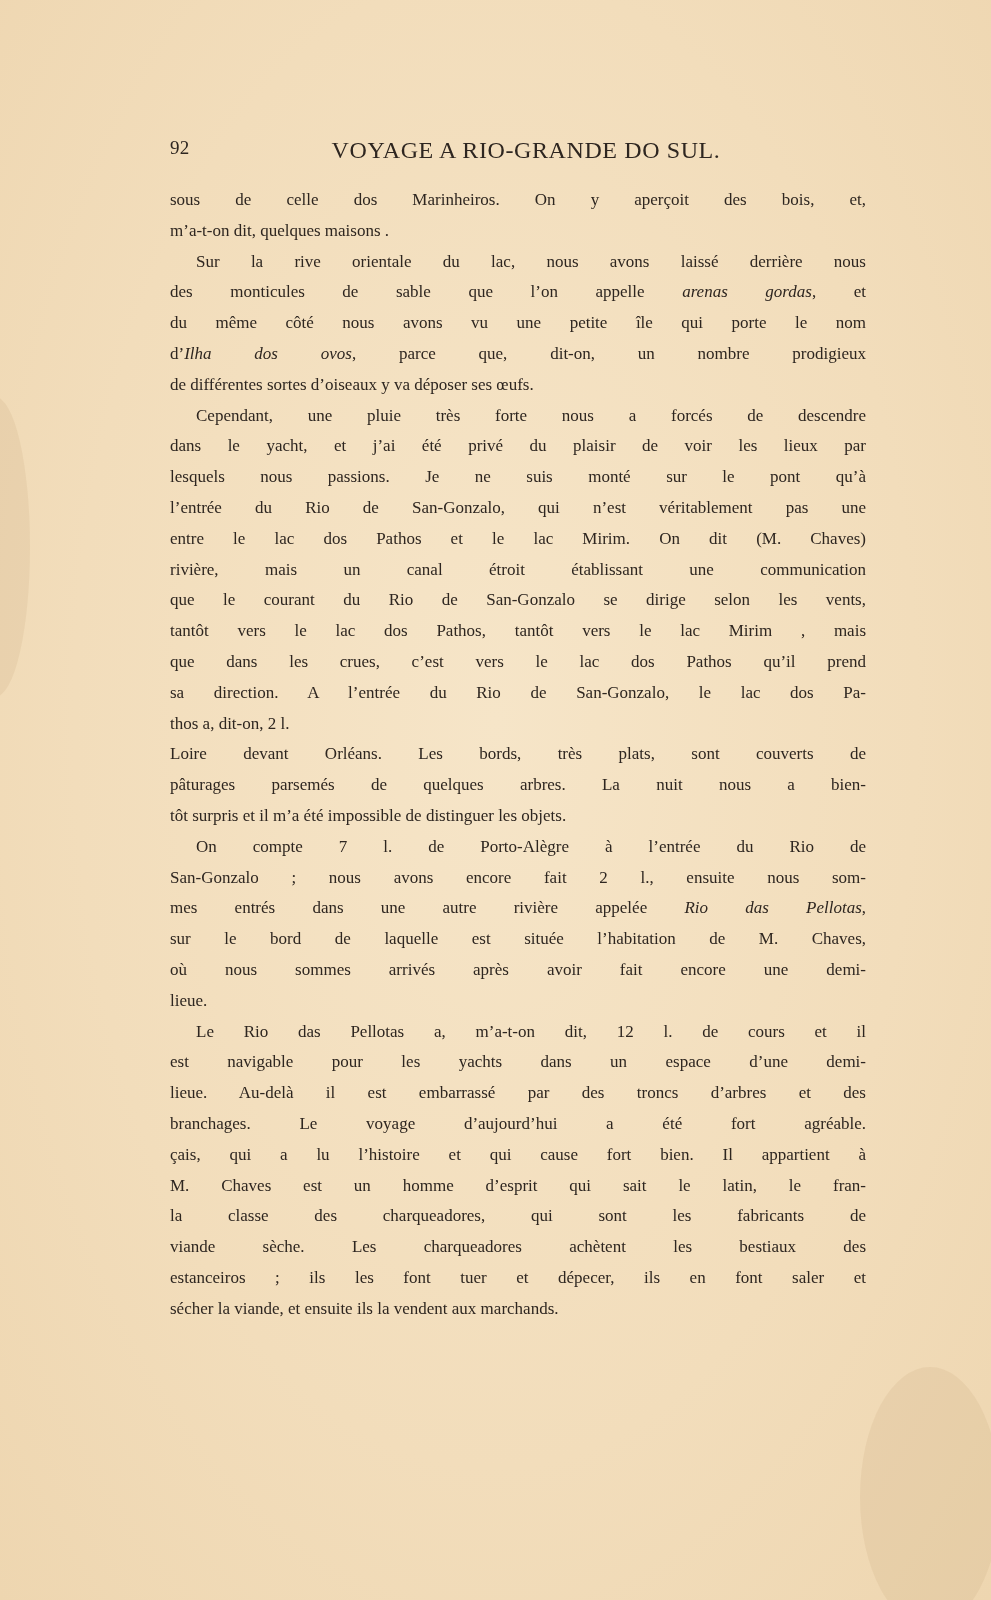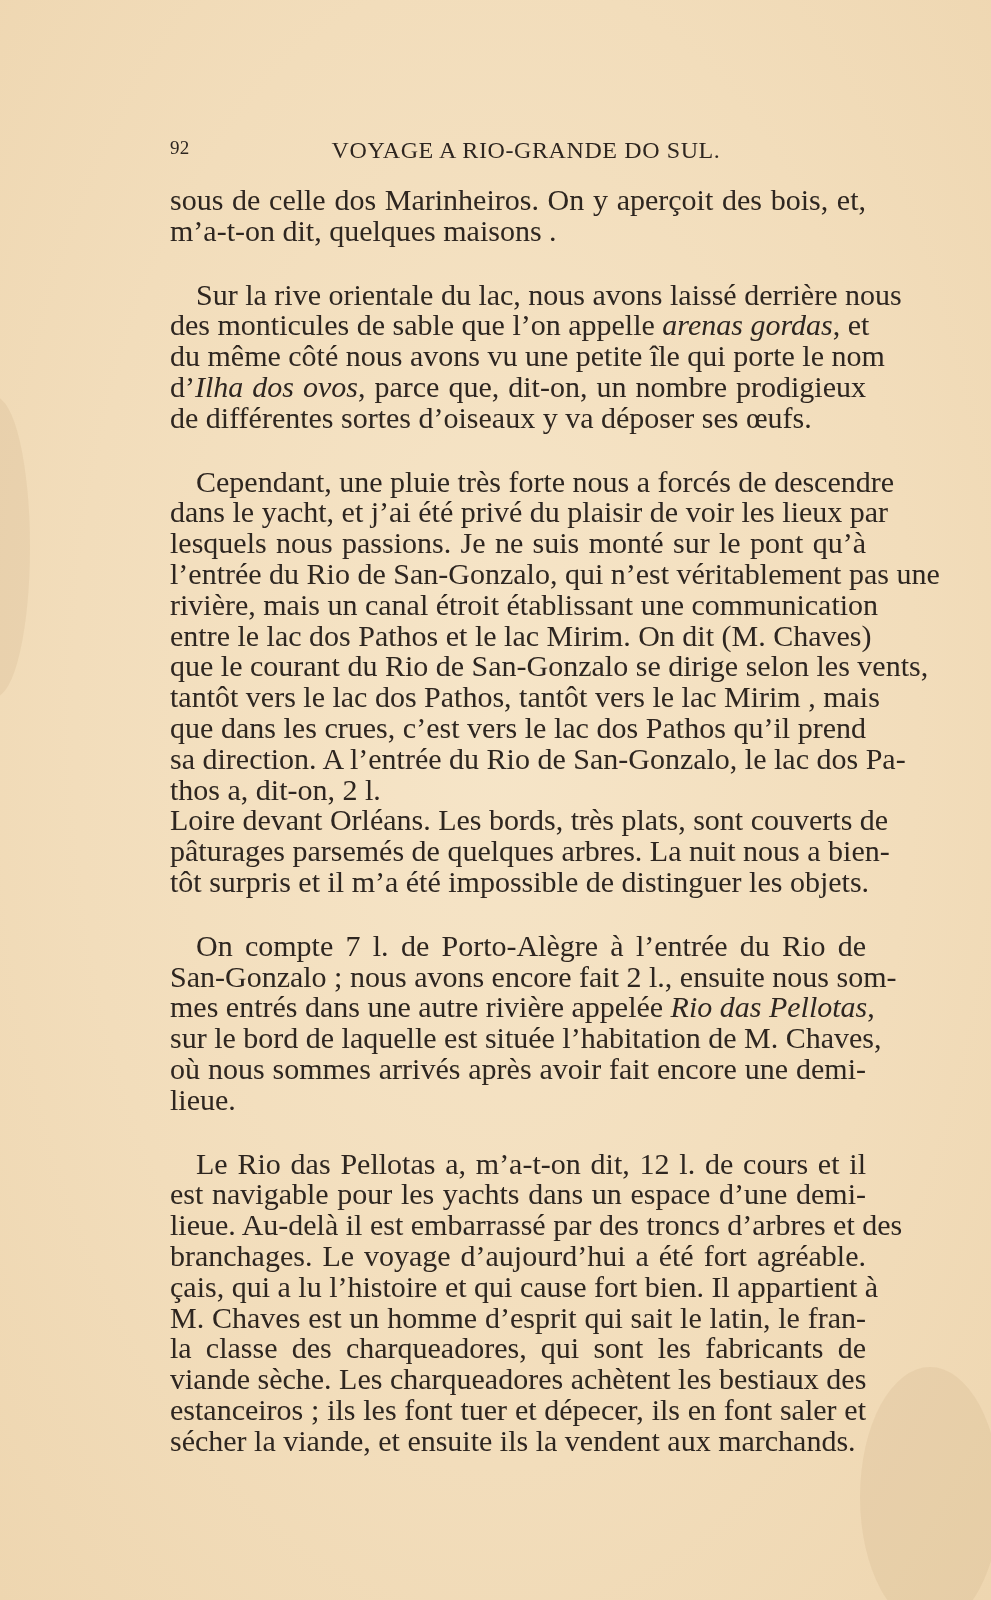--- a/index.html
+++ b/index.html
@@ -45,37 +45,36 @@
       top: 0;
       text-align: center;
       font-size: 24px;
       letter-spacing: 0.6px;
     }
     .body-text {
       position: absolute;
       top: 168px;
       left: 170px;
       width: 696px;
-      font-size: 30px;
+      font-size: 17px;
       line-height: 30.8px;
     }
     .line {
       display: block;
       white-space: nowrap;
       text-align: justify;
       text-align-last: justify;
       height: 30.8px;
       overflow: visible;
     }
     .line.last {
       text-align-last: left;
     }
     .line.indent {
       padding-left: 26px;
-      margin-top: 33px;
     }
     em {
       font-style: italic;
     }
     .stain {
       position: absolute;
       border-radius: 50%;
       background: rgba(170, 130, 80, 0.10);
       pointer-events: none;
     }
@@ -97,22 +96,22 @@
       <span class="line last"><span>m’a-t-on dit, quelques maisons .</span></span>
       <span class="line indent"><span>Sur la rive orientale du lac, nous avons laissé derrière nous</span></span>
       <span class="line"><span>des monticules de sable que l’on appelle </span><em>arenas gordas</em><span>, et</span></span>
       <span class="line"><span>du même côté nous avons vu une petite île qui porte le nom</span></span>
       <span class="line"><span>d’</span><em>Ilha dos ovos</em><span>, parce que, dit-on, un nombre prodigieux</span></span>
       <span class="line last"><span>de différentes sortes d’oiseaux y va déposer ses œufs.</span></span>
       <span class="line indent"><span>Cependant, une pluie très forte nous a forcés de descendre</span></span>
       <span class="line"><span>dans le yacht, et j’ai été privé du plaisir de voir les lieux par</span></span>
       <span class="line"><span>lesquels nous passions. Je ne suis monté sur le pont qu’à</span></span>
       <span class="line"><span>l’entrée du Rio de San-Gonzalo, qui n’est véritablement pas une</span></span>
+      <span class="line"><span>entre le lac dos Pathos et le lac Mirim. On dit (M. Chaves)</span></span>
       <span class="line"><span>rivière, mais un canal étroit établissant une communication</span></span>
-      <span class="line"><span>entre le lac dos Pathos et le lac Mirim. On dit (M. Chaves)</span></span>
       <span class="line"><span>que le courant du Rio de San-Gonzalo se dirige selon les vents,</span></span>
       <span class="line"><span>tantôt vers le lac dos Pathos, tantôt vers le lac Mirim , mais</span></span>
       <span class="line"><span>que dans les crues, c’est vers le lac dos Pathos qu’il prend</span></span>
       <span class="line"><span>sa direction. A l’entrée du Rio de San-Gonzalo, le lac dos Pa-</span></span>
       <span class="line last"><span>thos a, dit-on, 2 l.</span></span>
       <span class="line"><span>Loire devant Orléans. Les bords, très plats, sont couverts de</span></span>
       <span class="line"><span>pâturages parsemés de quelques arbres. La nuit nous a bien-</span></span>
       <span class="line last"><span>tôt surpris et il m’a été impossible de distinguer les objets.</span></span>
       <span class="line indent"><span>On compte 7 l. de Porto-Alègre à l’entrée du Rio de</span></span>
       <span class="line"><span>San-Gonzalo ; nous avons encore fait 2 l., ensuite nous som-</span></span>

